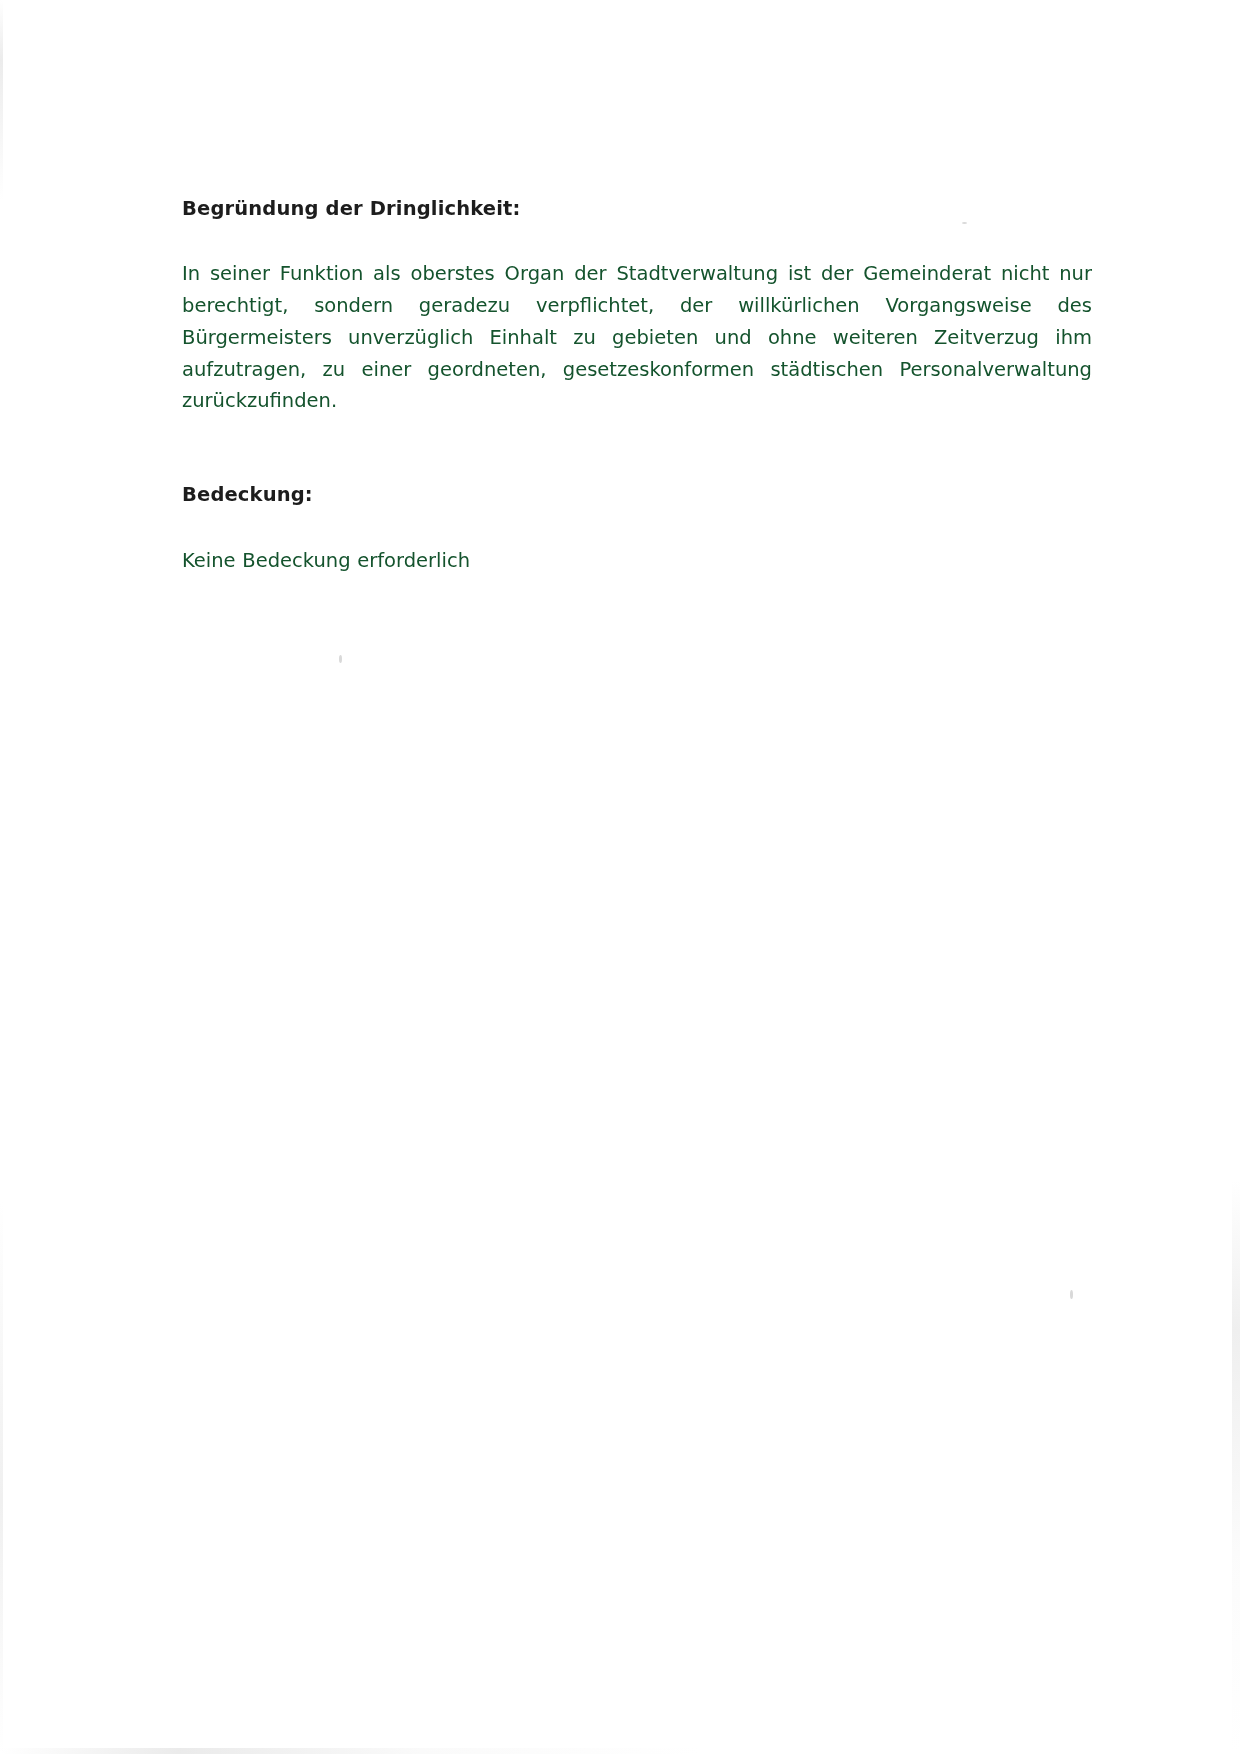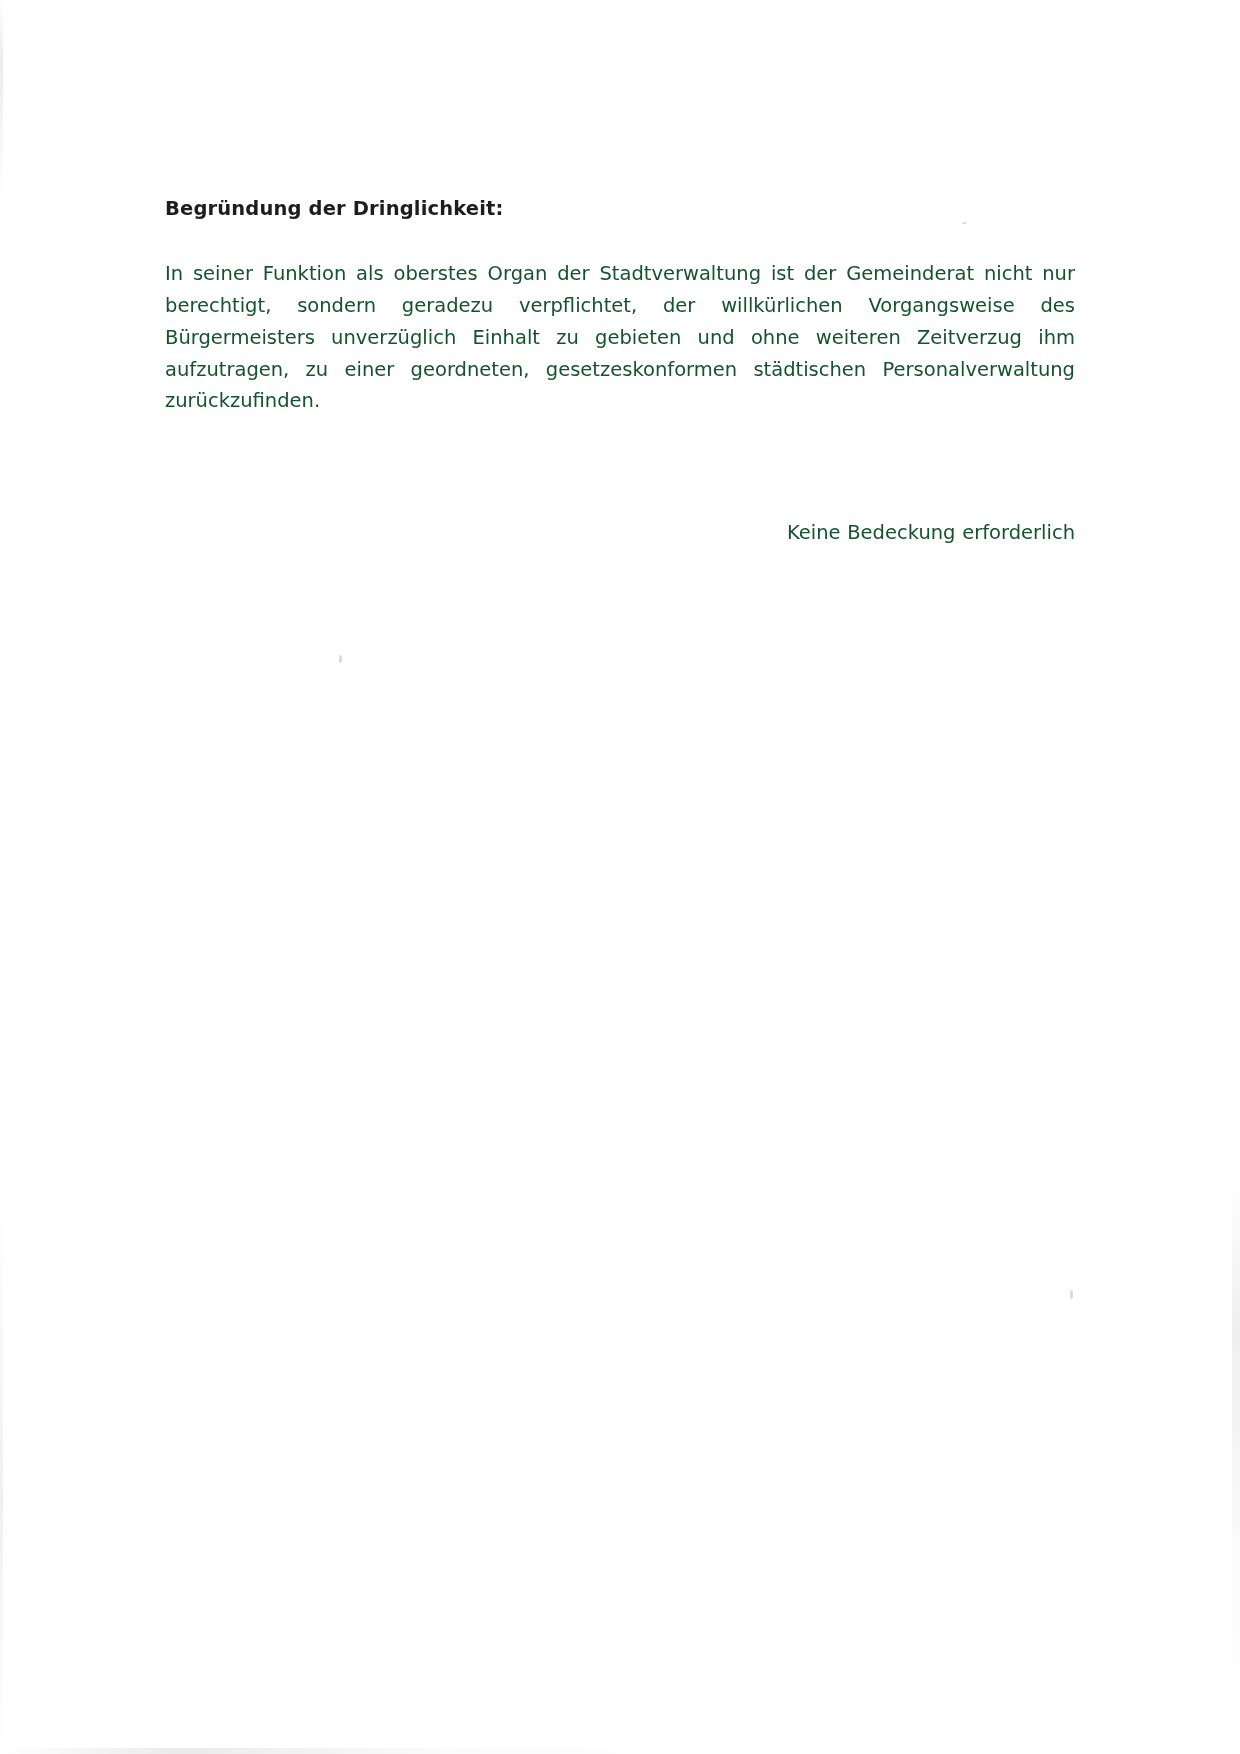--- a/index.html
+++ b/index.html
@@ -57,21 +57,21 @@
       rgba(255,255,255,0) 1754px);
   }
   .speck {
     position: absolute;
     background: #d9d9d9;
     border-radius: 50%;
   }
 
   .content {
     position: absolute;
-    left: 165px;
+    left: 182px;
     top: 195px;
     width: 910px;
   }
 
   .heading {
     font-size: 19.5px;
     font-weight: bold;
     letter-spacing: 0.15px;
     color: #1d1d1d;
     margin: 0;
@@ -107,19 +107,20 @@
   <div class="content">
 
     <h1 class="heading">Begründung der Dringlichkeit:</h1>
 
     <div class="gap-after-heading"></div>
 
     <p class="body-par">In seiner Funktion als oberstes Organ der Stadtverwaltung ist der Gemeinderat nicht nur berechtigt, sondern geradezu verpflichtet, der willkürlichen Vorgangsweise des Bürgermeisters unverzüglich Einhalt zu gebieten und ohne weiteren Zeitverzug ihm aufzutragen, zu einer geordneten, gesetzeskonformen städtischen Personalverwaltung zurückzufinden.</p>
 
     <div class="gap-section"></div>
 
+    <h1 class="heading">Bedeckung:</h1>
 
     <div class="gap-after-heading2"></div>
 
-    <p class="body-par" style="text-align:right;">Keine Bedeckung erforderlich</p>
+    <p class="body-par" style="text-align:left;">Keine Bedeckung erforderlich</p>
 
   </div>
 </div>
 
 </body></html>

